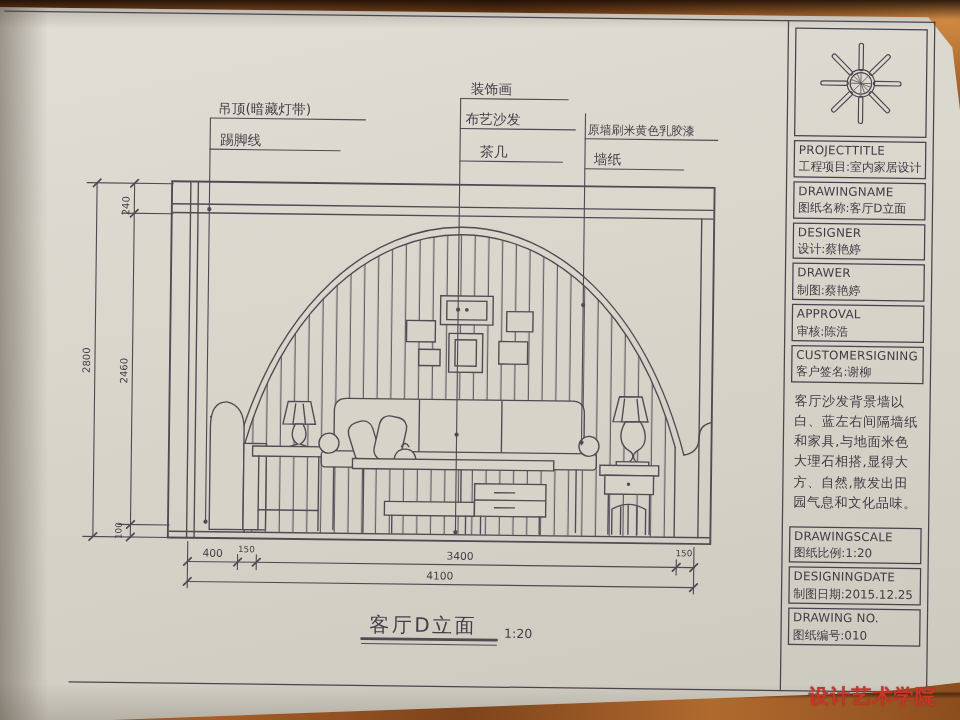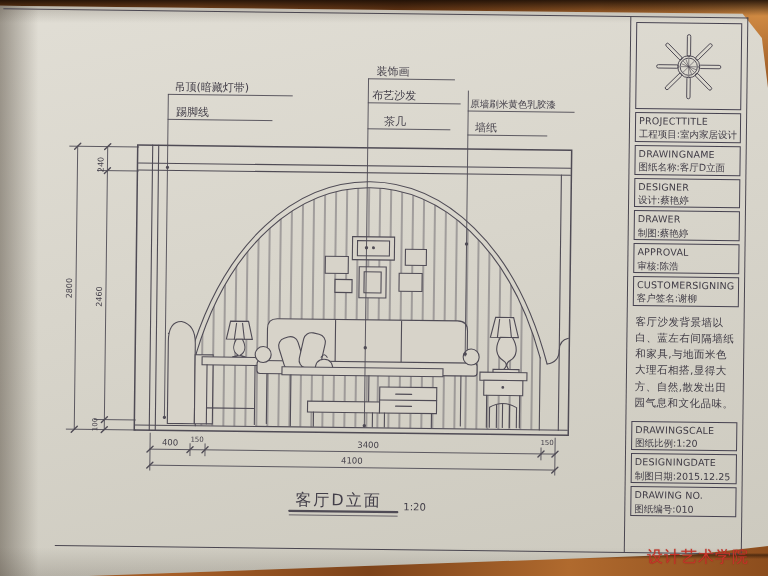--- a/index.html
+++ b/index.html
@@ -35,21 +35,21 @@
     position:absolute;left:627px;top:13px;width:117px;height:537px;
     border-left:1.4px solid #4a4650;box-sizing:border-box;padding:6px 5px 0 5px;
   }
   .tb-box{border:1.2px solid #464250;padding:2px 3px 1px 3px;margin-bottom:3px;}
   .tb-logo{height:82px;display:flex;align-items:center;justify-content:center;}
   .tb-en{font-size:9.5px;letter-spacing:.2px;line-height:1.2;white-space:nowrap;overflow:hidden;}
   .tb-zh{font-size:9.5px;margin-top:2px;line-height:1.2;white-space:nowrap;overflow:hidden;}
   .tb-note{padding:4px 3px;font-size:10.5px;line-height:1.55;height:104px;overflow:hidden;letter-spacing:.5px;}
   .watermark{
     position:absolute;left:647px;top:547px;width:121px;
-    color:#c8352b;font-size:16px;font-weight:normal;letter-spacing:1px;white-space:nowrap;
+    color:#c8352b;font-size:16px;font-weight:bold;letter-spacing:1px;white-space:nowrap;
     text-shadow:0 0 1px rgba(120,20,10,.6);
   }
   svg text{font-family:"DejaVu Sans",sans-serif;fill:#433f49;}
 </style>
 </head>
 <body>
 
 <div class="paper"></div>
 
 <div class="content">

